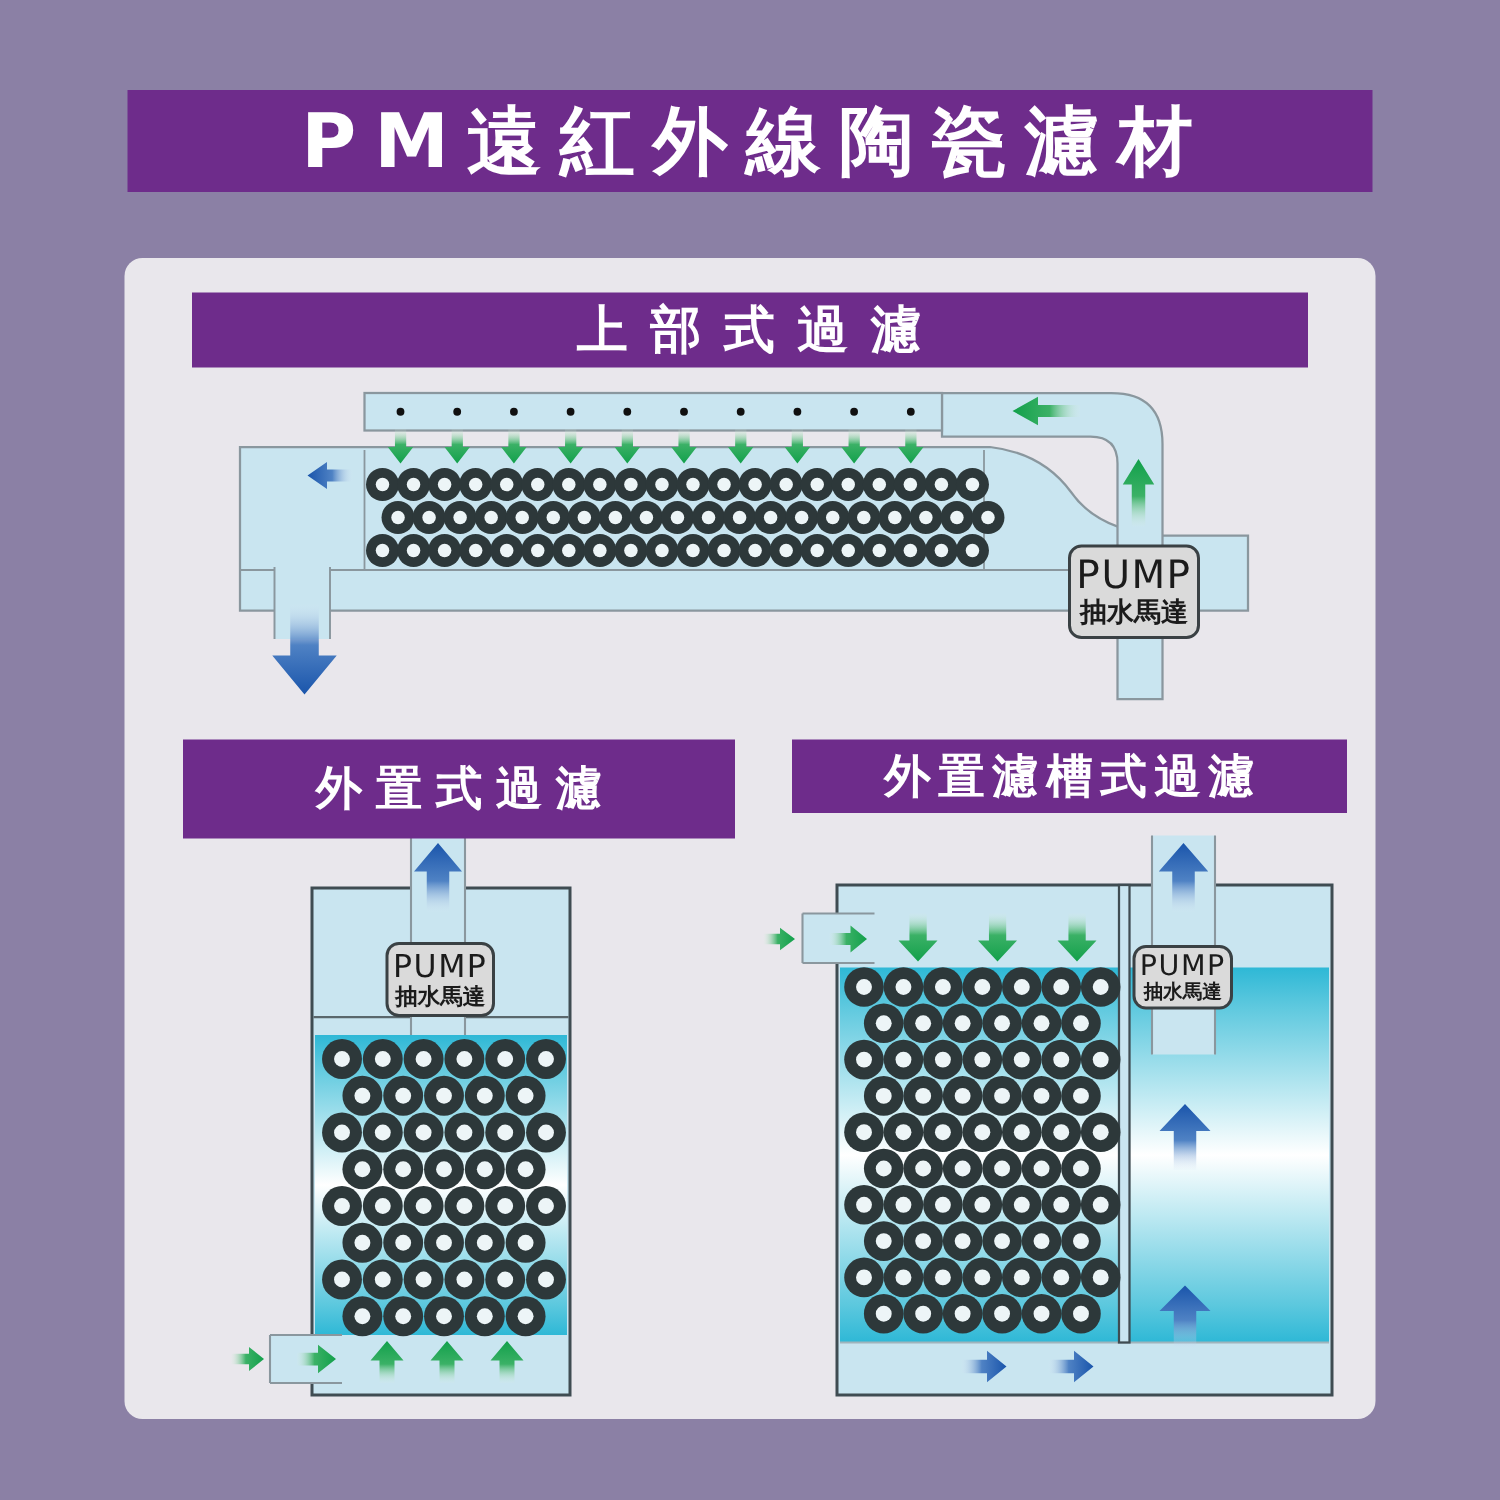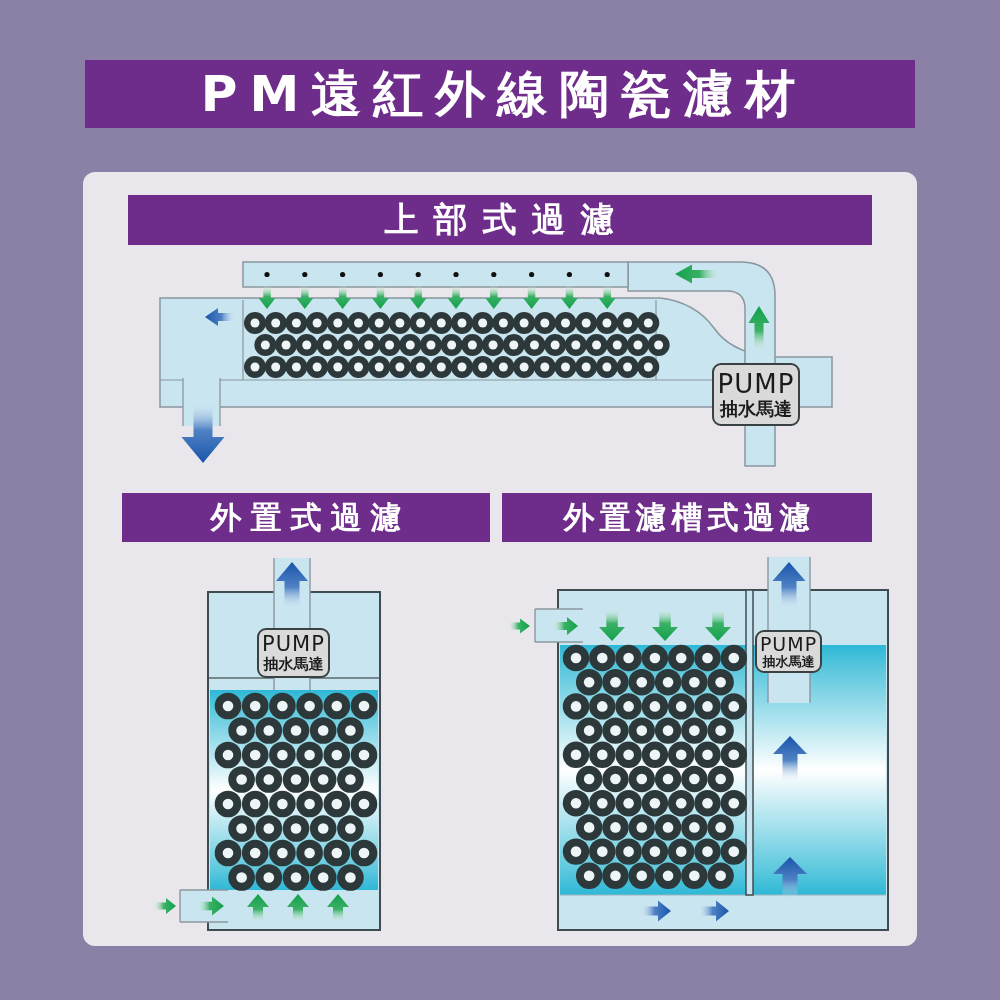--- a/index.html
+++ b/index.html
@@ -9,22 +9,22 @@
   .title-banner{position:absolute;left:85px;top:60px;width:830px;height:68px;
     background:#6e2c8b;color:#ffffff;display:flex;align-items:center;justify-content:center;
     font-size:50px;font-weight:bold;letter-spacing:12px;padding-left:8px;box-sizing:border-box;
     z-index:3;white-space:nowrap;}
   .panel{position:absolute;left:83px;top:172px;width:834px;height:774px;
     background:#e9e7ec;border-radius:12px;z-index:1;}
   .sec-header{position:absolute;background:#6e2c8b;color:#ffffff;display:flex;
     align-items:center;justify-content:center;font-weight:bold;z-index:3;
     box-sizing:border-box;white-space:nowrap;}
   .sec1{left:128px;top:195px;width:744px;height:50px;font-size:34px;letter-spacing:15px;padding-left:14px;}
-  .sec2{left:122px;top:493px;width:368px;height:49px;font-size:31px;letter-spacing:9px;padding-left:9px;}
-  .sec3{left:502px;top:493px;width:370px;height:49px;font-size:31px;letter-spacing:5px;padding-left:5px;}
+  .sec2{left:122px;top:493px;width:368px;height:66px;font-size:31px;letter-spacing:9px;padding-left:9px;}
+  .sec3{left:528px;top:493px;width:370px;height:49px;font-size:31px;letter-spacing:5px;padding-left:5px;}
   #dsvg{position:absolute;left:0;top:0;z-index:2;}
   .pump{position:absolute;background:#dadada;border:2px solid #3a4144;border-radius:9px;
     display:flex;flex-direction:column;align-items:center;justify-content:center;
     color:#1b1b1b;z-index:4;box-sizing:border-box;line-height:1.1;}
   .pump1{left:712px;top:363px;width:88px;height:63px;}
   .pump1 .pump-en{font-size:26px;}
   .pump1 .pump-zh{font-size:18px;}
   .pump2{left:257px;top:628px;width:73px;height:50px;}
   .pump2 .pump-en{font-size:21px;}
   .pump2 .pump-zh{font-size:15px;}

